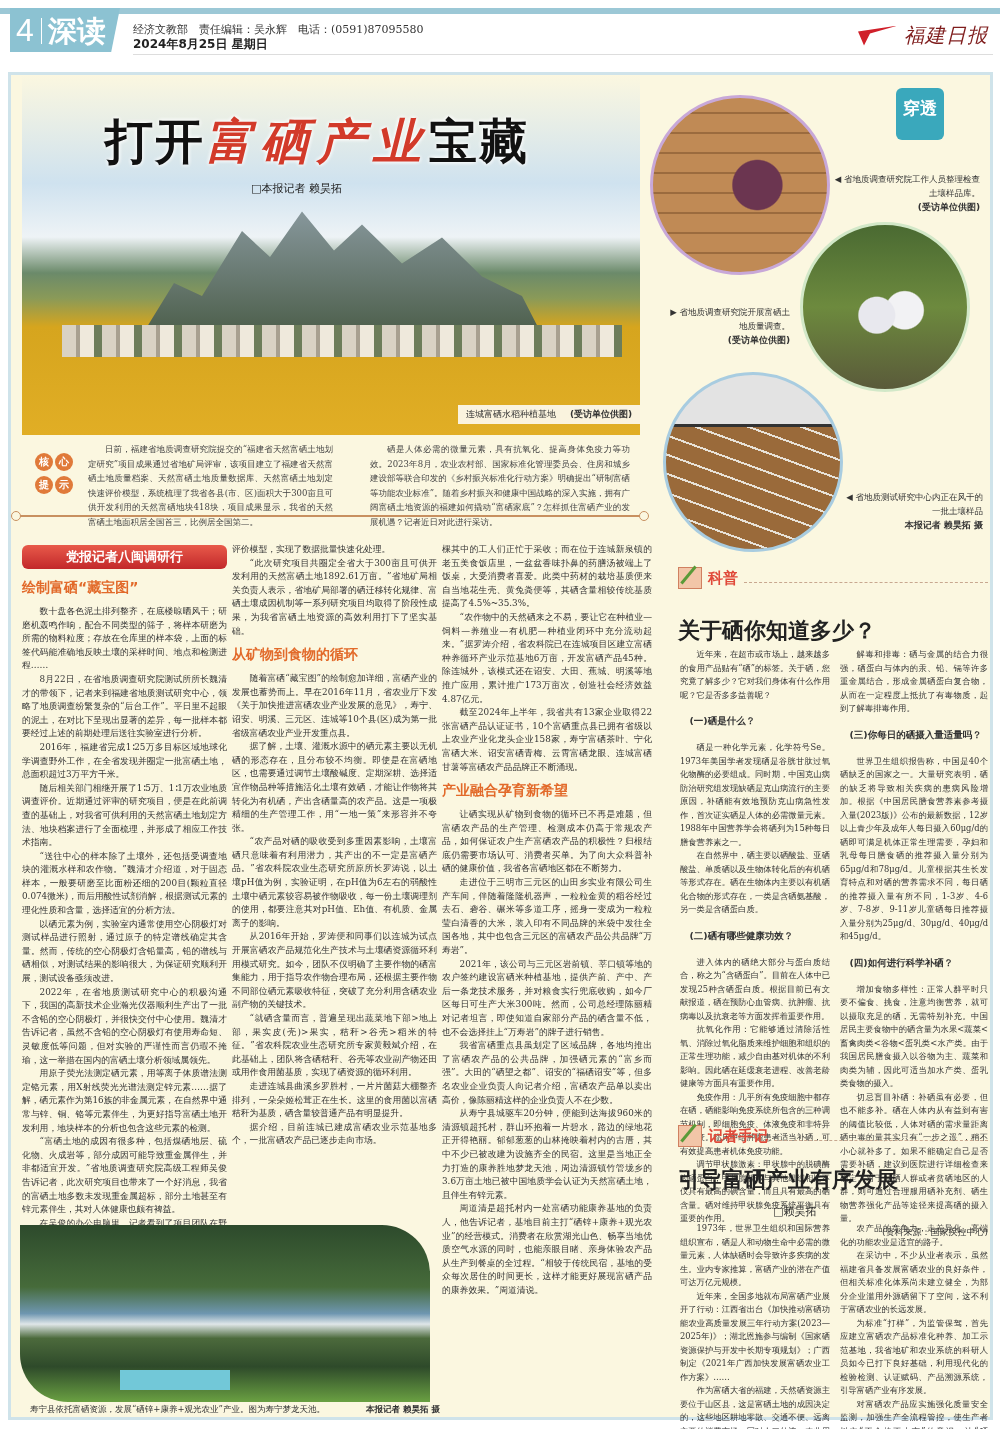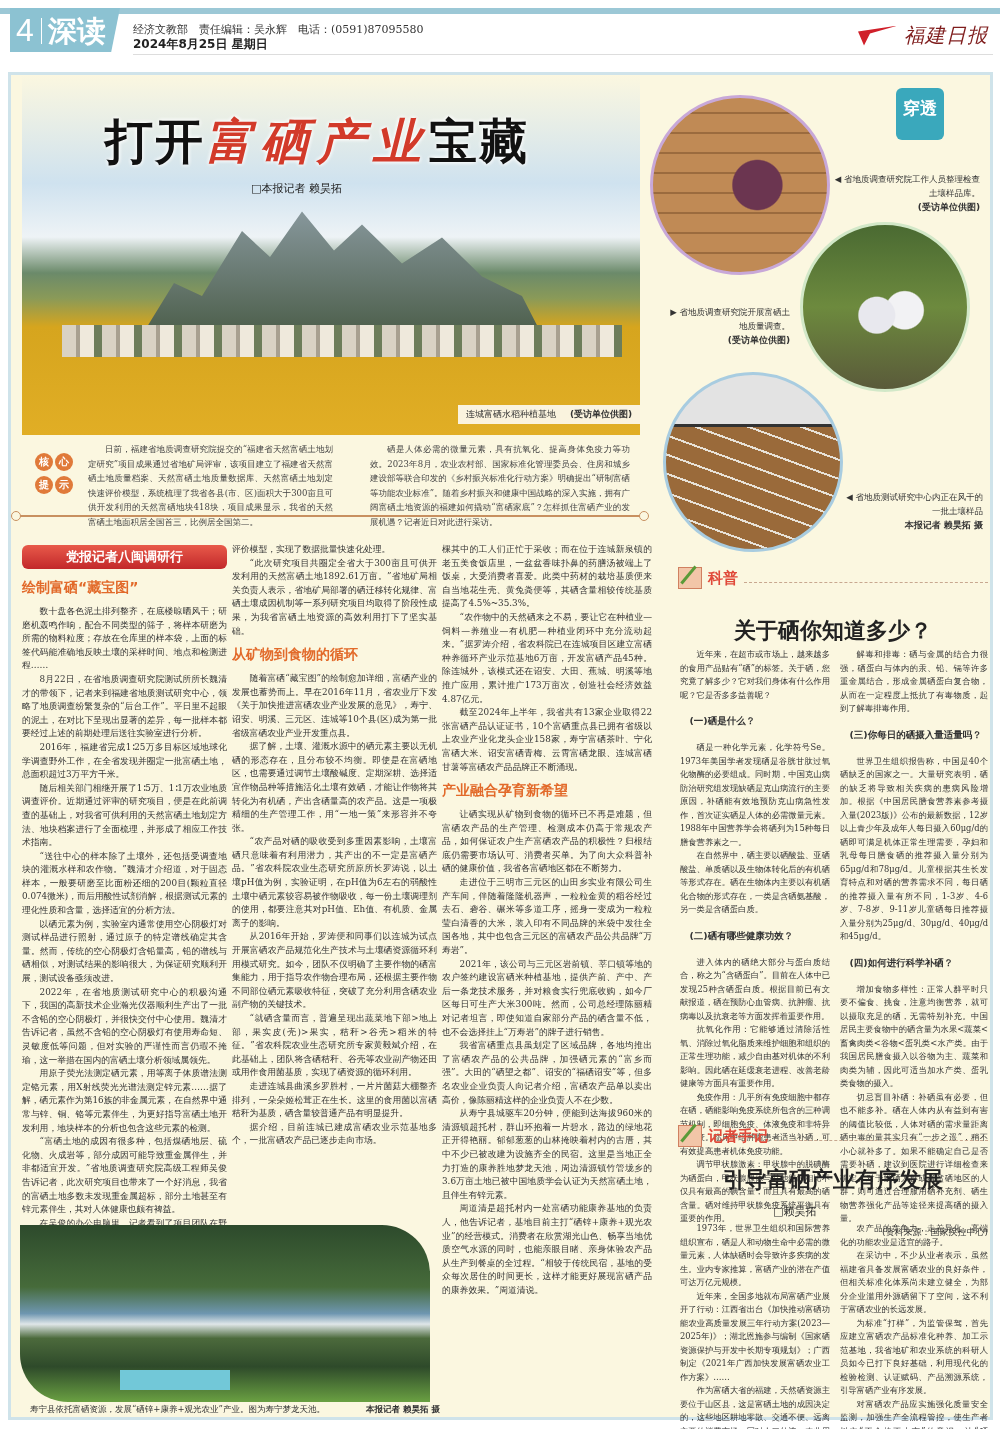--- a/index.html
+++ b/index.html
@@ -50,21 +50,21 @@
 .subhead{font:bold 14px "DejaVu Sans",sans-serif;color:#e26a2a;text-align:left;margin:8px 0}
 .photo2{position:absolute;left:20px;top:1225px;width:410px;height:177px;border-radius:0 48px 0 48px;background:linear-gradient(180deg,#2d4a2c 0%,#466b3a 35%,#6e96b0 50%,#dfe6e8 56%,#4c6a3c 64%,#2e4a2a 80%,#6aa042 100%)}
 .pool{position:absolute;left:100px;top:145px;width:110px;height:20px;background:#72c8d8}
 .photo2-cap{position:absolute;left:30px;top:1404px;font-size:8.5px;color:#333;width:410px}
 .photo2-cap b{position:absolute;right:0;font-family:"DejaVu Sans",sans-serif}
 .section-h{position:absolute;display:flex;align-items:center;gap:6px;width:310px}
 .section-h .ic{width:24px;height:22px;background:#f2c6a8;border:1px solid #d08060;position:relative}
 .section-h .ic:after{content:"";position:absolute;left:8px;top:-4px;width:3px;height:22px;background:#5a9a38;transform:rotate(40deg)}
 .section-h .t{font:bold 15px "DejaVu Sans",sans-serif;color:#e04a3a}
 .section-h .dots{flex:1;border-bottom:1px dashed #c8a890;height:10px}
-.rhead{position:absolute;font:bold 22px "DejaVu Serif",serif;color:#222;text-align:center}
+.rhead{position:absolute;font:bold 22px "DejaVu Serif",serif;color:#222;text-align:left}
 .rsub{font:bold 9.5px "DejaVu Sans",sans-serif;color:#333;text-indent:1em !important;margin:13px 0}
 .src{text-align:right;font-family:"DejaVu Sans",sans-serif;font-size:9px}
 .rcol{position:absolute;font-size:8.3px;line-height:13.5px;color:#333;text-align:justify}
 .rcol p{text-indent:2em}
 .rbyline{position:absolute;left:773px;top:1204px;font:11px "DejaVu Sans",sans-serif}
 </style>
 </head>
 <body>
 
 <div class="masthead">

